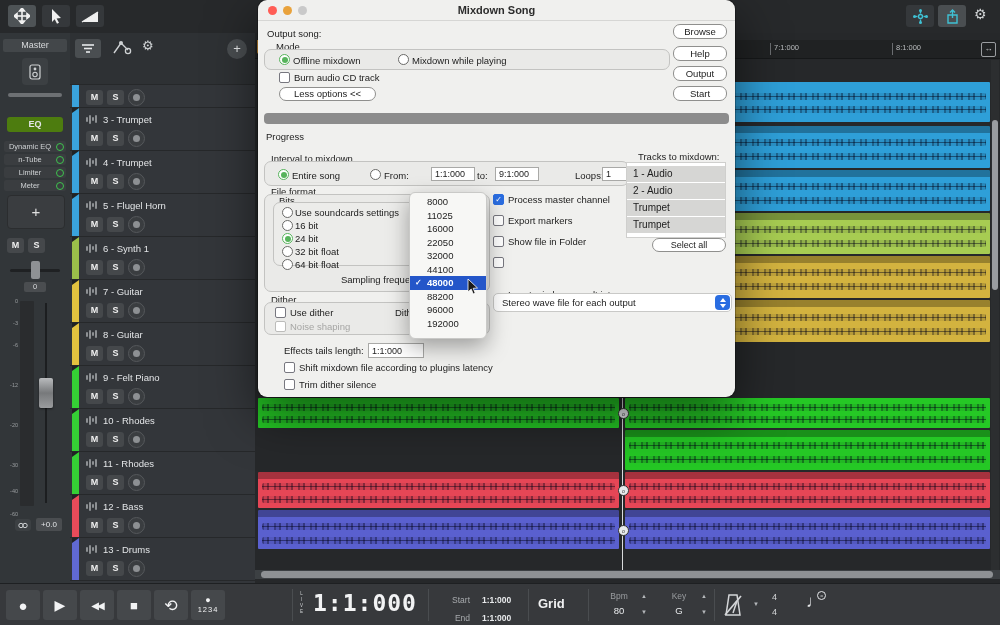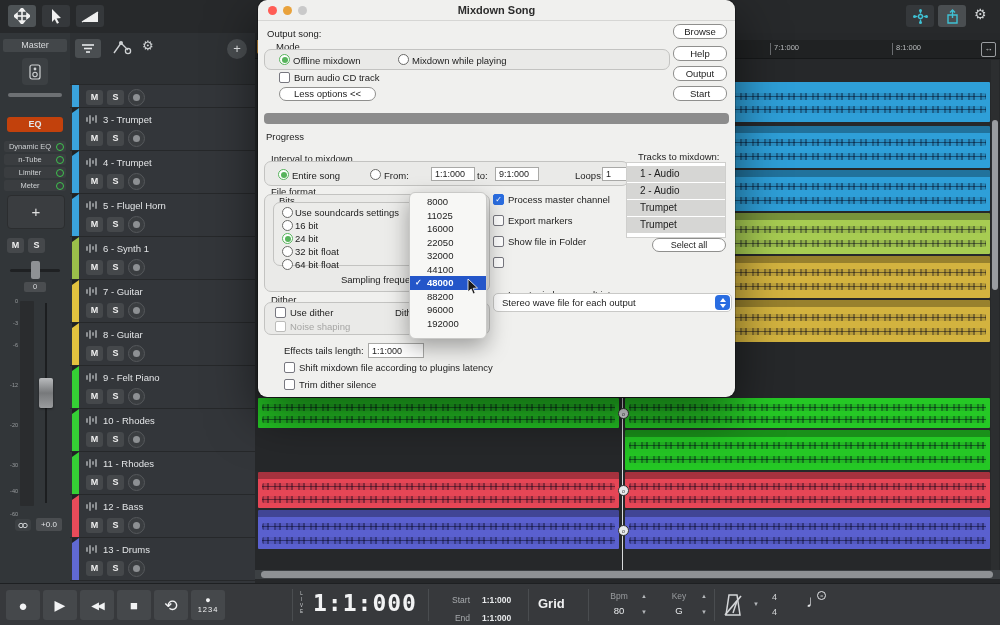--- a/index.html
+++ b/index.html
@@ -12,21 +12,21 @@
   .toolbtn{width:28px;height:22px;background:#35383b;border-radius:3px;display:flex;align-items:center;justify-content:center;}
   .toolbtn.active{background:#4e5356;}
   .topbar svg{display:block}
 
   
   .mastercol{left:0;top:33px;width:70px;height:550px;background:#323639;border-right:1px solid #202224;}
   .m-header{left:3px;top:6px;width:64px;height:13px;background:#43474a;border-radius:2px;
     font-size:9px;color:#d8dadc;text-align:center;line-height:13px;}
   .spk-btn{left:22px;top:25px;width:26px;height:27px;background:#3c4043;border-radius:4px;display:flex;align-items:center;justify-content:center;}
   .hslider{left:8px;top:60px;width:54px;height:4px;background:#6d7073;border-radius:2px;}
-  .eq-btn{left:7px;top:84px;width:56px;height:15px;background:#c2410c;border-radius:3px;font-size:9px;font-weight:bold;
+  .eq-btn{left:7px;top:84px;width:56px;height:15px;background:#4d7c0f;border-radius:3px;font-size:9px;font-weight:bold;
     color:#e3e5e7;text-align:center;line-height:15px;}
   .plugrow{left:4px;width:62px;height:11px;background:#3a3d40;border-radius:2px;font-size:7.5px;color:#cfd2d4;
     display:flex;align-items:center;}
   .plugrow span.nm{flex:1;text-align:center;}
   .pwr{width:6px;height:6px;border:1.5px solid #3ec24e;border-radius:50%;margin-right:2px;}
   .addfx{left:7px;top:162px;width:56px;height:32px;background:#3a3d40;border:1px solid #2b2d2f;border-radius:4px;
     font-size:15px;color:#e0e0e0;text-align:center;line-height:32px;}
   .msbtn{width:17px;height:15px;background:#45484b;border-radius:3px;font-size:9px;font-weight:bold;color:#f0f0f0;
     text-align:center;line-height:15px;}
   .panline{left:10px;top:236px;width:50px;height:3px;background:#1f2123;border-radius:2px;}
@@ -105,21 +105,21 @@
     text-align:center;}
   .gbox{position:absolute;background:#eaeae8;border:1px solid #c3c3c1;border-radius:7px;}
   .radio{position:absolute;width:9px;height:9px;border:1px solid #6a6a68;border-radius:50%;background:#fff;}
   .radio.sel{border-color:#57b45c;}
   .radio.sel:after{content:"";position:absolute;left:1.5px;top:1.5px;width:6px;height:6px;border-radius:50%;background:#57b45c;}
   .chk{position:absolute;width:9px;height:9px;border:1px solid #77777f;border-radius:2px;background:#fff;}
   .chk.on{background:#2a6de1;border-color:#2a6de1;color:#fff;font-size:8px;line-height:9px;text-align:center;}
   .chk.dis{border-color:#bcbcba;}
   .progress{position:absolute;left:6px;top:113px;width:465px;height:11px;background:#8c8c8c;border-radius:4px;}
   .listbox{position:absolute;background:#fff;border:1px solid #cfcfcd;overflow:hidden;}
-  .lrow{height:16px;background:#d6d6d4;margin:1px 0 0 0;font-size:10px;line-height:16px;padding-left:13px;color:#1c1c1c;}
+  .lrow{height:16px;background:#d6d6d4;margin:1px 0 0 0;font-size:10px;line-height:16px;padding-left:6px;color:#1c1c1c;}
   .menu{position:absolute;left:151px;top:192px;width:76px;height:143px;background:#f7f7f5;border:1px solid #c9c9c7;
     border-radius:6px;box-shadow:0 8px 22px rgba(0,0,0,.35);z-index:60;overflow:hidden;padding-top:2px;}
   .mitem{height:13.5px;font-size:9.5px;line-height:13.5px;padding-left:17px;color:#1c1c1c;position:relative;}
   .mitem.sel{background:#2456c9;color:#fff;font-weight:bold;}
   .mitem.sel:before{content:"✓";position:absolute;left:5px;font-size:8px;}
   .macselect{position:absolute;left:235px;top:293px;width:229px;height:17px;background:#fff;border:1px solid #c9c9c7;
     border-radius:5px;font-size:9.5px;line-height:17px;padding-left:8px;color:#1c1c1c;}
   .stepper{position:absolute;right:1px;top:1px;width:15px;height:15px;background:#2a6de1;border-radius:4px;}
   .stepper i{position:absolute;left:4.5px;width:0;height:0;border-left:3px solid transparent;border-right:3px solid transparent;}
   .stepper i.up{top:2.5px;border-bottom:4px solid #fff;}

